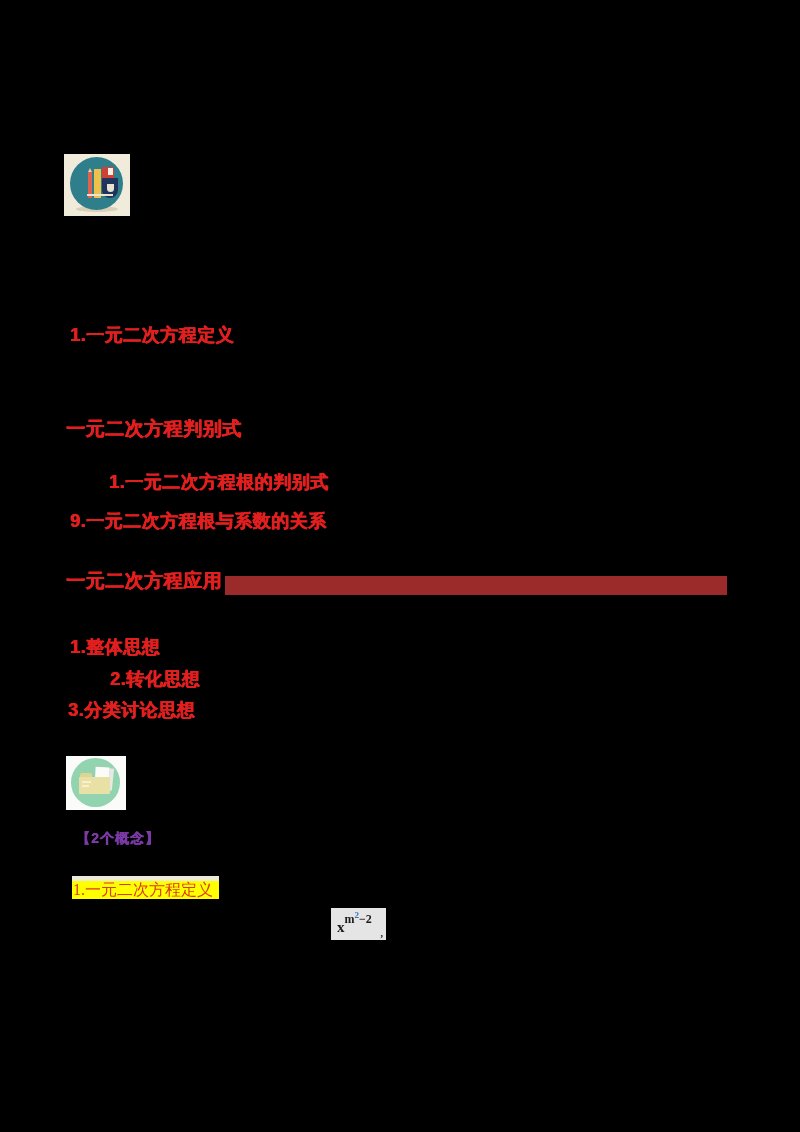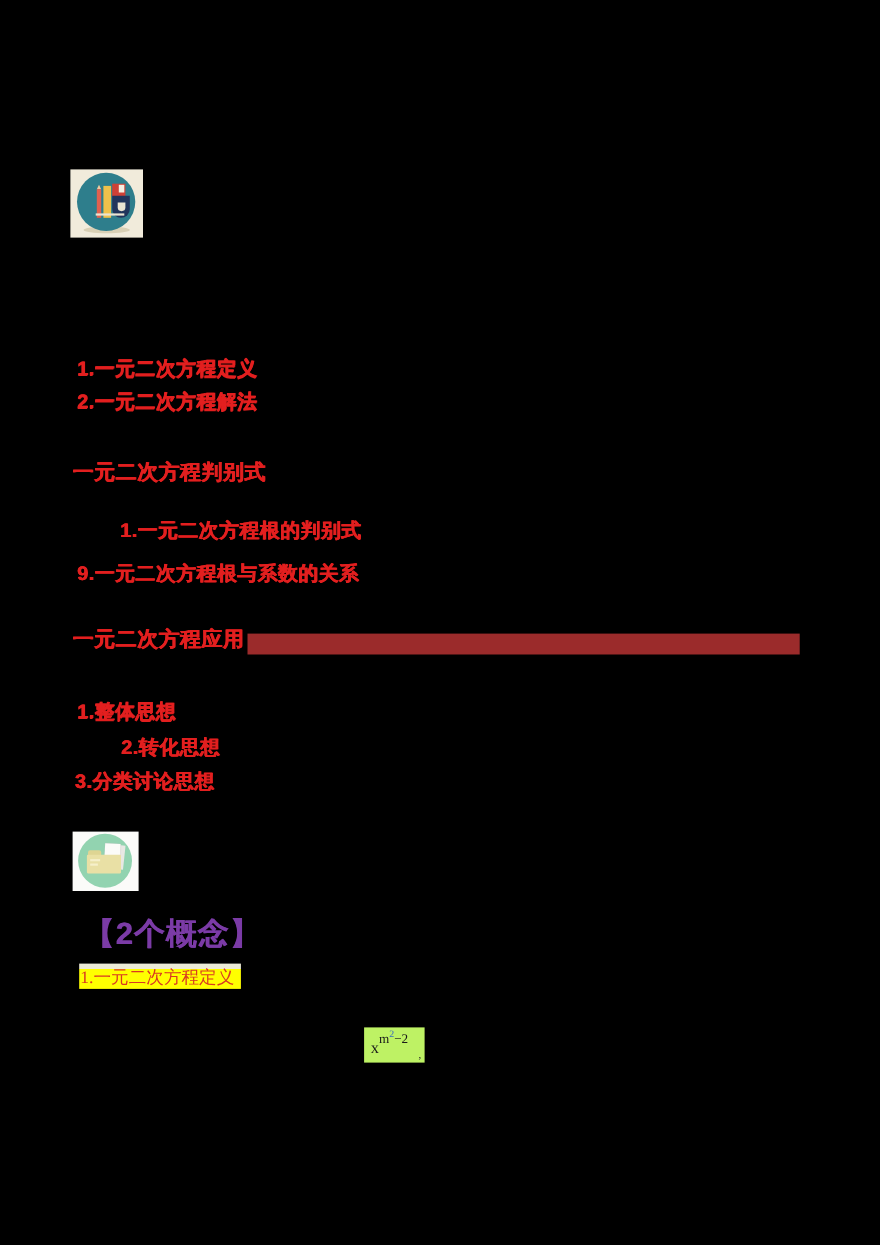--- a/index.html
+++ b/index.html
@@ -12,35 +12,35 @@
          text-shadow:0.7px 0 currentColor, 0 0.4px currentColor;
          letter-spacing:0.5px;}
   .toc-item{font-size:18px;}
   .toc-header{font-size:19px;}
 
   
   .section-bar{position:absolute;left:225px;top:576px;width:502px;height:19px;
                background:var(--bar_maroon,#9b2b2b);}
 
   
-  .purple-head{position:absolute;left:76px;top:830px;font-size:28px;font-weight:bold;
+  .purple-head{position:absolute;left:76px;top:830px;font-size:14px;font-weight:bold;
                color:var(--purple,#7b3ba6);text-shadow:0.6px 0 currentColor;
                font-family:"Liberation Sans",sans-serif;white-space:nowrap;letter-spacing:1px;}
 
   
   .yellow-line{position:absolute;left:72px;top:876px;width:147px;height:23px;
                background:linear-gradient(180deg,var(--highlight_top,#ecebd8) 0px,
                           var(--highlight_top,#ecebd8) 5px,var(--highlight_yellow,#ffff00) 5px);
                display:flex;align-items:flex-end;}
   .yellow-line span{font-family:"Liberation Serif",serif;font-size:16px;line-height:18px;
                color:var(--heading_red,#d93a21);white-space:nowrap;padding-left:1px;}
 
   
-  .formula{position:absolute;left:331px;top:934px;width:55px;height:32px;
-           background:#bef264;color:#1a1a1a;font-family:"Liberation Serif",serif;}
+  .formula{position:absolute;left:331px;top:908px;width:55px;height:32px;
+           background:#e5e5e5;color:#1a1a1a;font-family:"Liberation Serif",serif;font-weight:bold;}
   .f-wrap{position:absolute;left:6px;top:3px;}
   .f-base{font-size:15px;vertical-align:baseline;position:relative;top:7px;}
   .f-sup{font-size:12px;position:relative;top:-2px;}
   .f-supsup{font-size:9px;position:relative;top:-5px;color:var(--sup_blue,#3a6fbf);}
   .f-trail{position:absolute;right:3px;bottom:1px;font-size:10px;color:#222;}
 
   
   .icon-books{position:absolute;left:64px;top:154px;width:66px;height:62px;
               background:#f1ebdb;}
   .icon-books .circle{position:absolute;left:6px;top:3px;width:53px;height:53px;
@@ -87,21 +87,20 @@
     <div class="pencil"></div>
     <div class="book-y"></div>
     <div class="book-r"></div>
     <div class="book-r-label"></div>
     <div class="proto"></div>
     <div class="proto-hole"></div>
     <div class="base-line"></div>
   </div>
 
   <div class="brush toc-item" style="left:70px;top:323px;">1.一元二次方程定义</div>
-  <div class="brush toc-item" style="left:70px;top:353px;">2.一元二次方程解法</div>
 
   <div class="brush toc-header" style="left:66px;top:416px;">一元二次方程判别式</div>
   <div class="brush toc-item" style="left:70px;top:470px;margin-left:39px;">1.一元二次方程根的判别式</div>
   <div class="brush toc-item" style="left:70px;top:509px;">9.一元二次方程根与系数的关系</div>
 
   <div class="section-bar"></div>
   <div class="brush toc-header" style="left:66px;top:568px;">一元二次方程应用</div>
 
   <div class="brush toc-item" style="left:70px;top:635px;text-align:right;">1.整体思想</div>
   <div class="brush toc-item" style="left:70px;top:667px;margin-left:40px;">2.转化思想</div>

